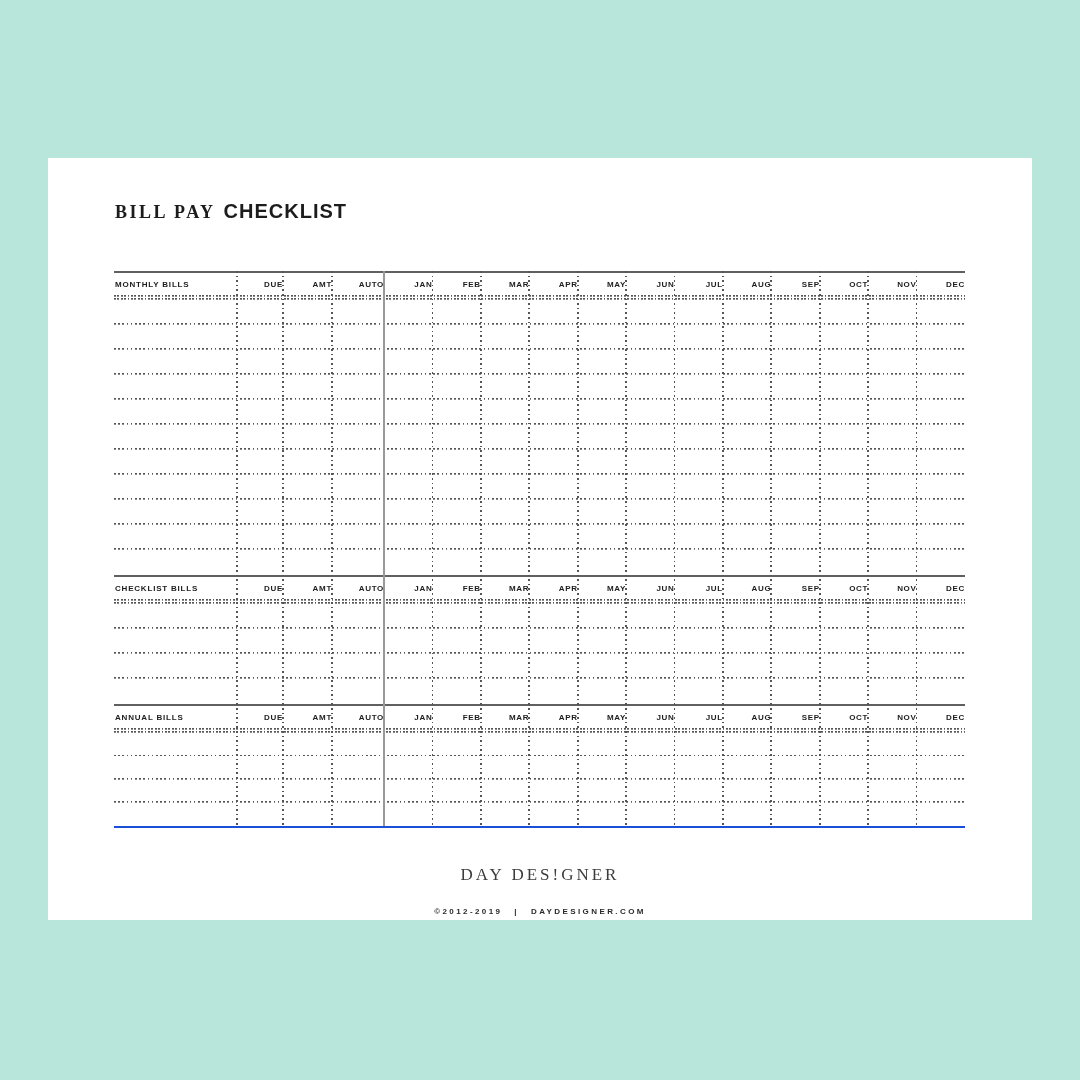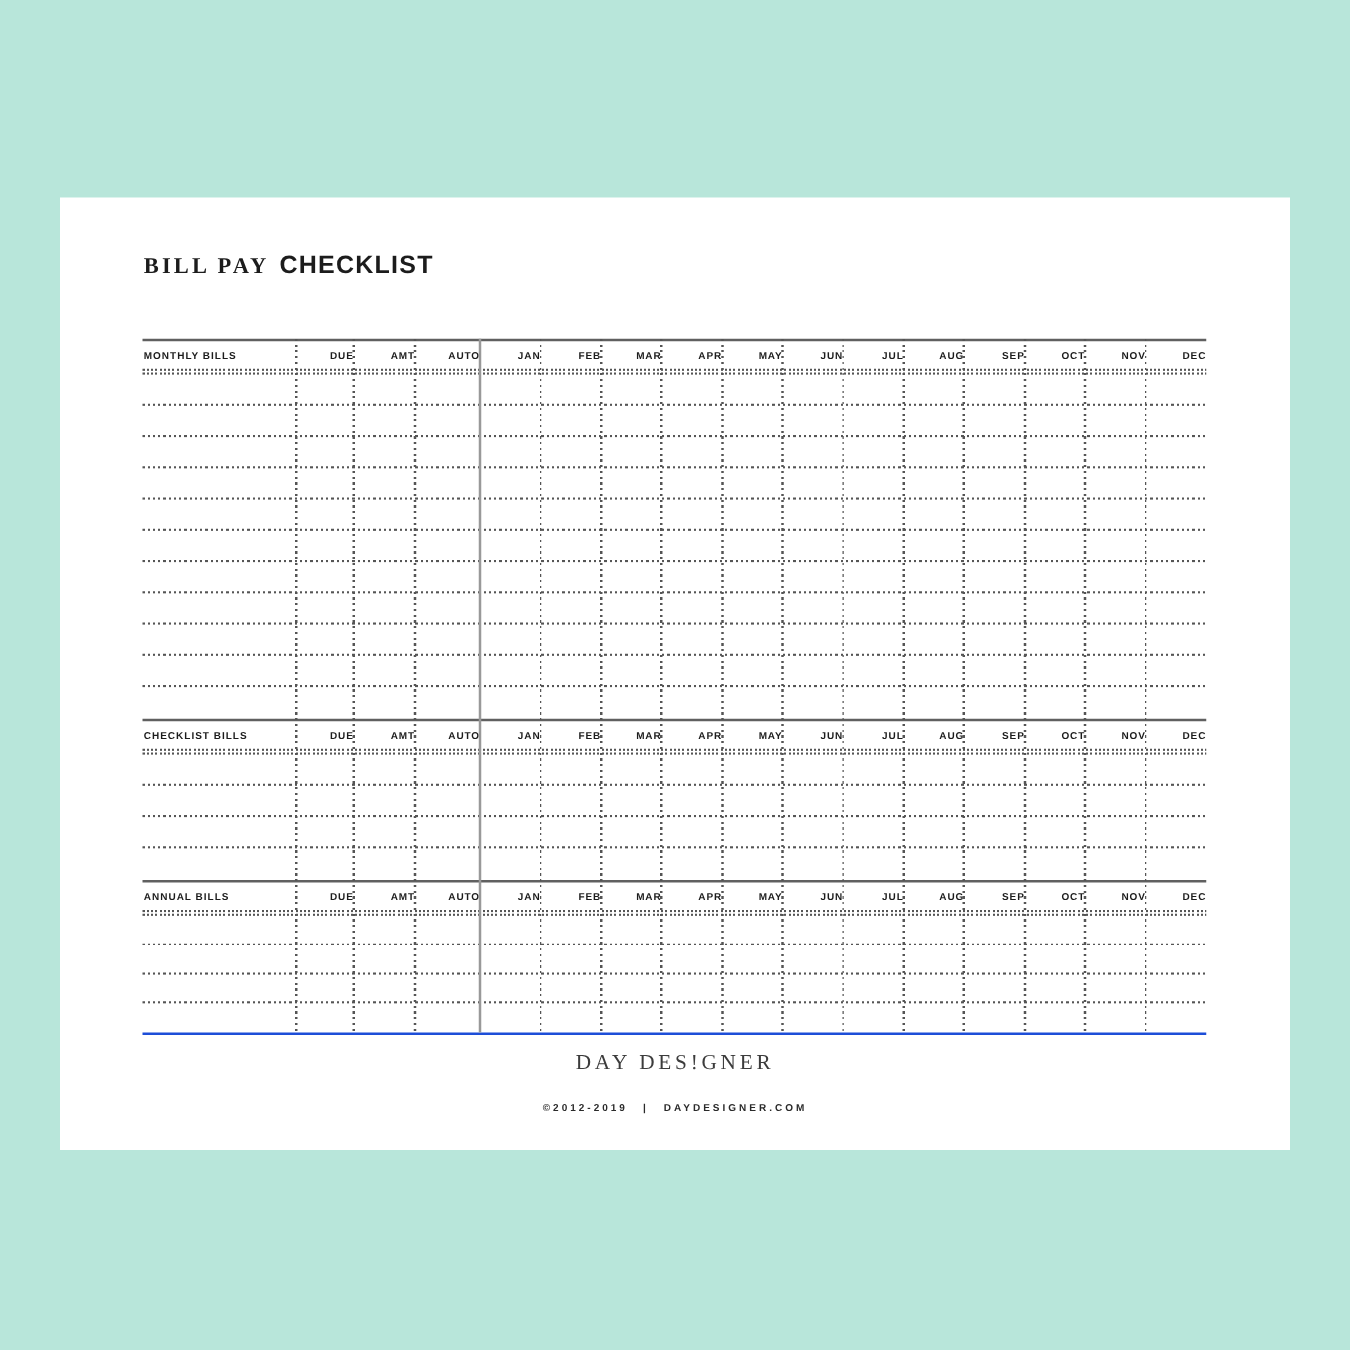--- a/index.html
+++ b/index.html
@@ -76,21 +76,21 @@
   }
   .vline.solid {
     width: 2px; margin-left: -1px;
     background: var(--solid, #999999);
   }
   
   .footer { position: absolute; left: 0; width: 100%; top: 682px; text-align: center; }
   .logo {
     font-family: "Liberation Serif", serif;
     font-size: 17px; letter-spacing: 3px;
-    color: #3c3c3c; white-space: nowrap;
+    color: #3c3c3c; white-space: nowrap; margin-top: 25px;
   }
   .copyright {
     margin-top: 22px;
     font-size: 8px; font-weight: 700; letter-spacing: 2.4px;
     color: #2a2a2a; white-space: nowrap;
   }
   .copyright .sep { margin: 0 12px; }
 </style>
 </head>
 <body>

